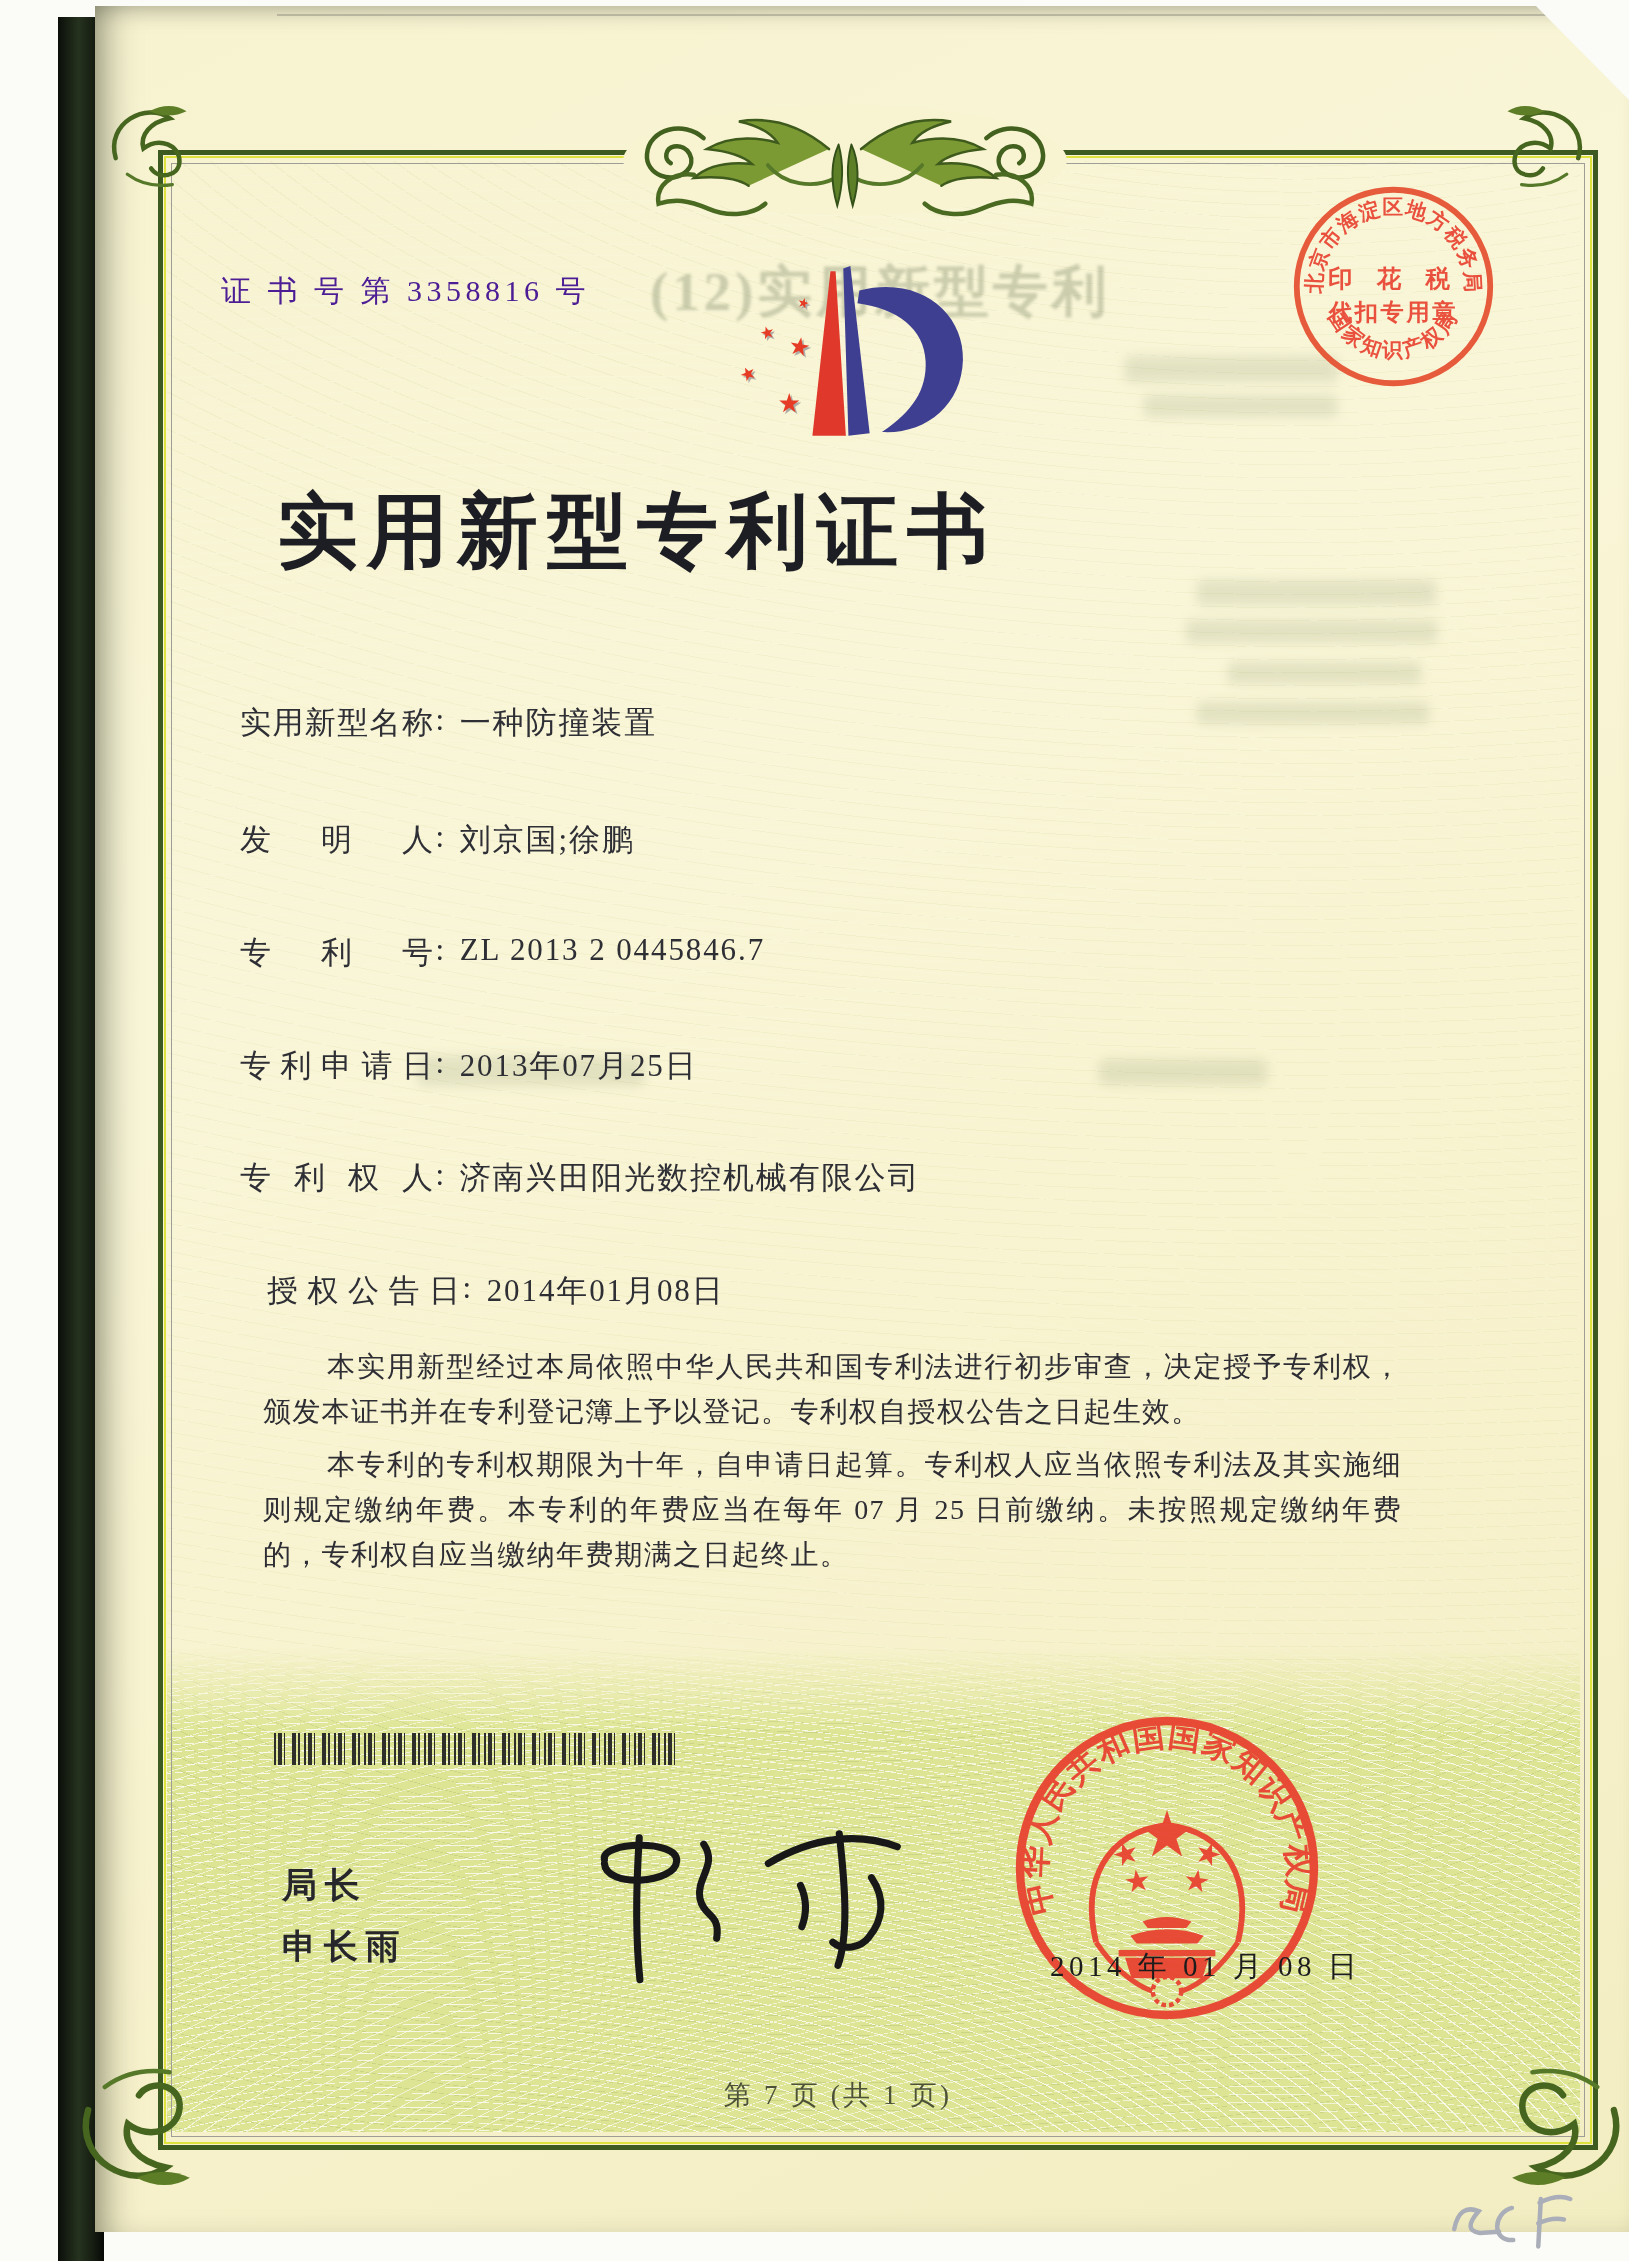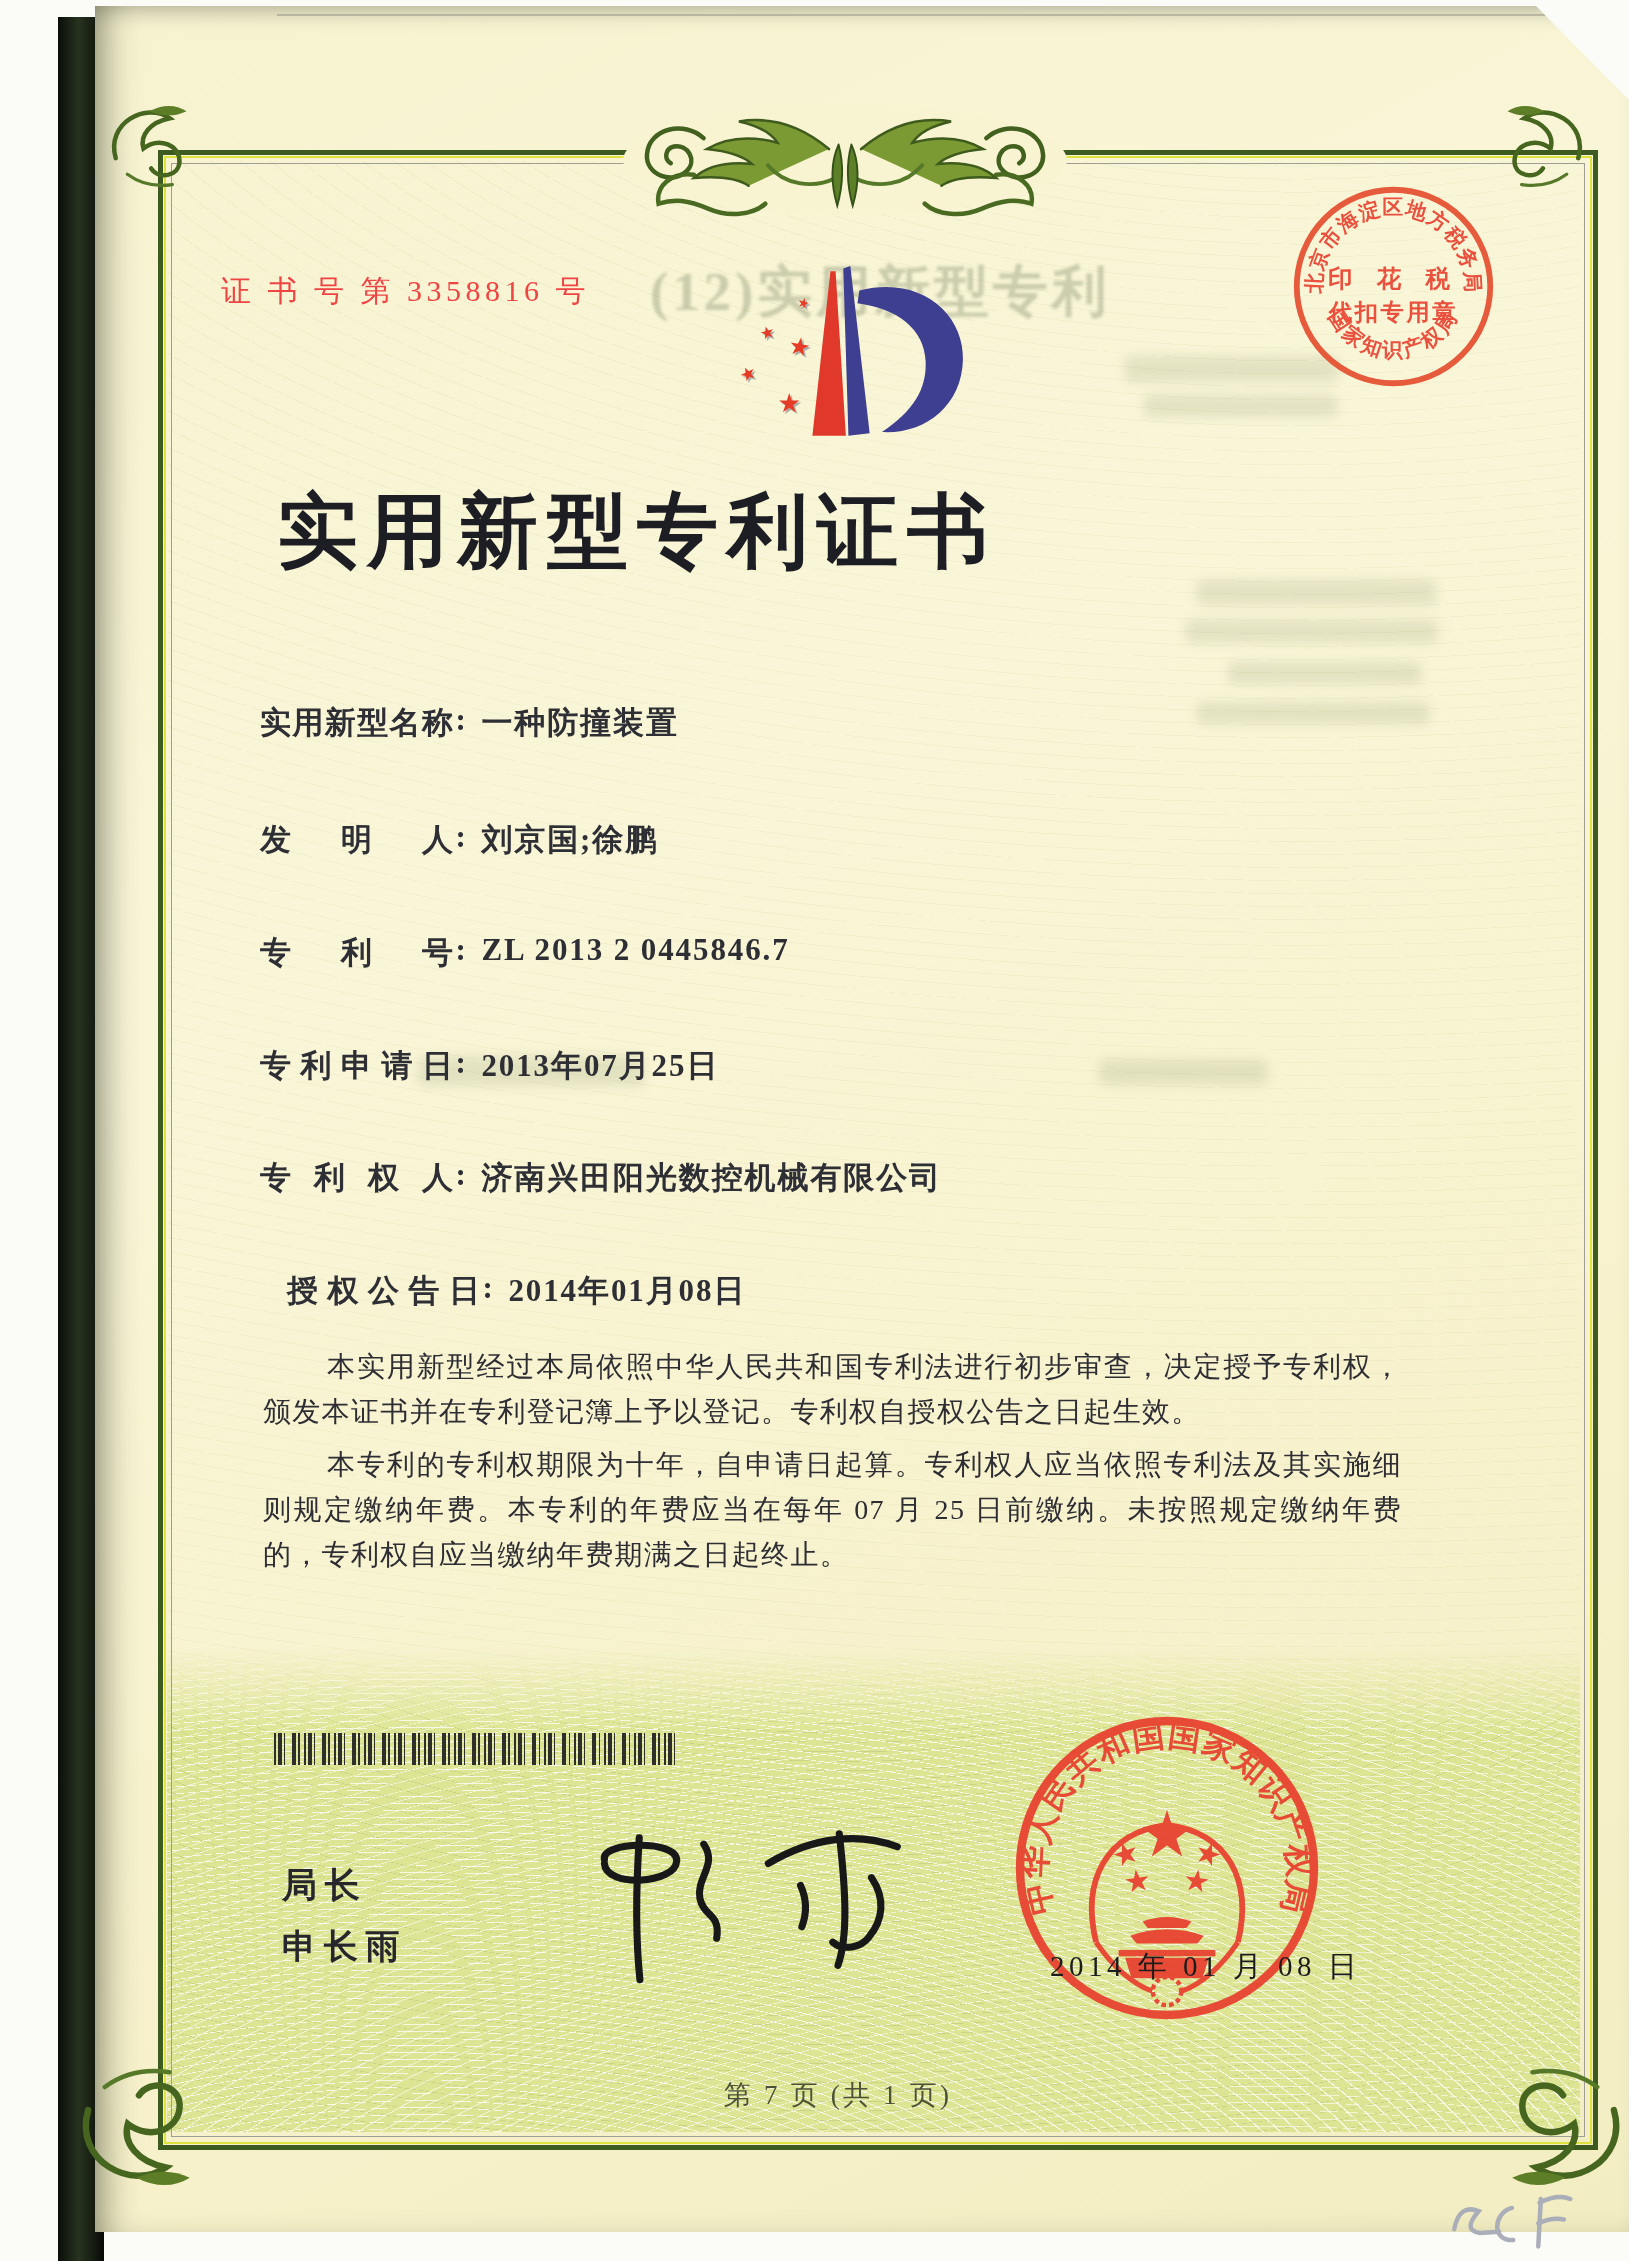--- a/index.html
+++ b/index.html
@@ -36,24 +36,24 @@
     background-image:
       repeating-radial-gradient(903px 451px at 30% 120%, #ffffff 0 1.9px, transparent 1.9px 22px),
       repeating-radial-gradient(903px 451px at 80% -20%, #b9c47c 0 1.9px, transparent 1.9px 26px);}
   
   .frame{left:158px;top:150px;width:1430px;height:1990px;z-index:3;pointer-events:none;
     border:5.8px solid #3d5a20;}
   .frame::before{content:"";position:absolute;inset:0.6px;border:2.6px solid #dde23c;}
   .frame::after{content:"";position:absolute;inset:7.7px;border:1.9px solid #9e9e96;}
   svg.orn{z-index:4;pointer-events:none;}
   
-  .cert-no{left:221px;top:271px;z-index:5;font-size:30px;letter-spacing:4.5px;color:#ef4444;white-space:nowrap;}
+  .cert-no{left:221px;top:271px;z-index:5;font-size:30px;letter-spacing:4.5px;color:#4c1d95;white-space:nowrap;}
   .title{left:277px;top:478px;width:1135px;z-index:5;text-align:left;font-size:81px;font-weight:bold;
     letter-spacing:9px;color:#1d1d24;white-space:nowrap;}
-  .field{z-index:5;left:260px;height:39px;white-space:nowrap;color:#2e2e35;font-size:31px;font-weight:bold;}
+  .field{z-index:5;left:240px;height:39px;white-space:nowrap;color:#2e2e35;font-size:31px;}
   .flabel{display:inline-block;width:193px;text-align:justify;text-align-last:justify;vertical-align:top;}
   .fcolon{display:inline-block;margin-left:2.6px;vertical-align:top;}
   .fvalue{display:inline-block;margin-left:15.5px;letter-spacing:1.9px;vertical-align:top;}
   .paras{left:255px;top:1336px;width:1155px;z-index:5;color:#2d2d33;font-size:28px;line-height:45px;
     text-align:justify;letter-spacing:1.3px;}
   .paras p{margin:8px;text-indent:64px;}
   .barcode{left:274px;top:1733px;width:403px;height:32px;z-index:5;
     background:repeating-linear-gradient(90deg,
       #2e2e2a 0 1.9px,transparent 1.9px 3.9px,
       #2e2e2a 3.9px 7.7px,transparent 7.7px 9.7px,

